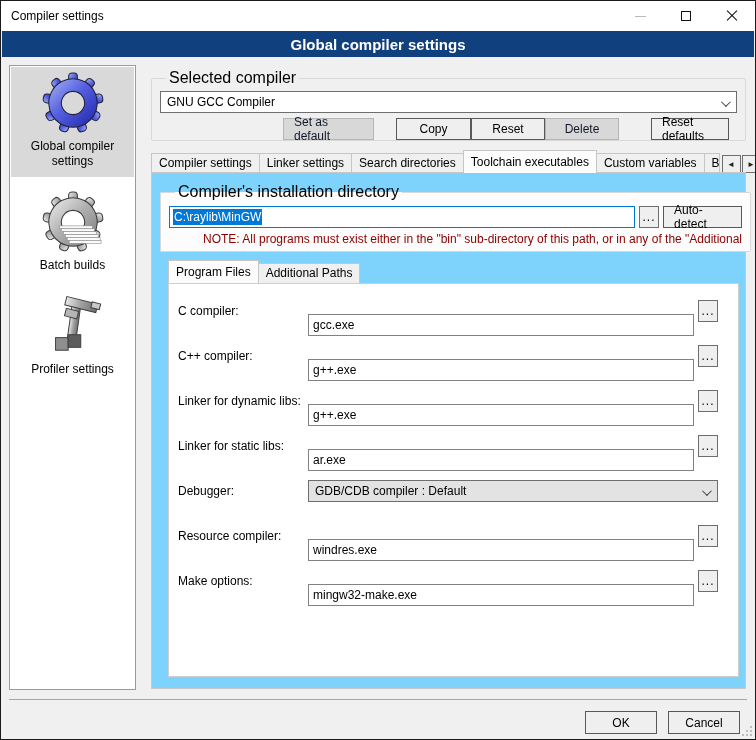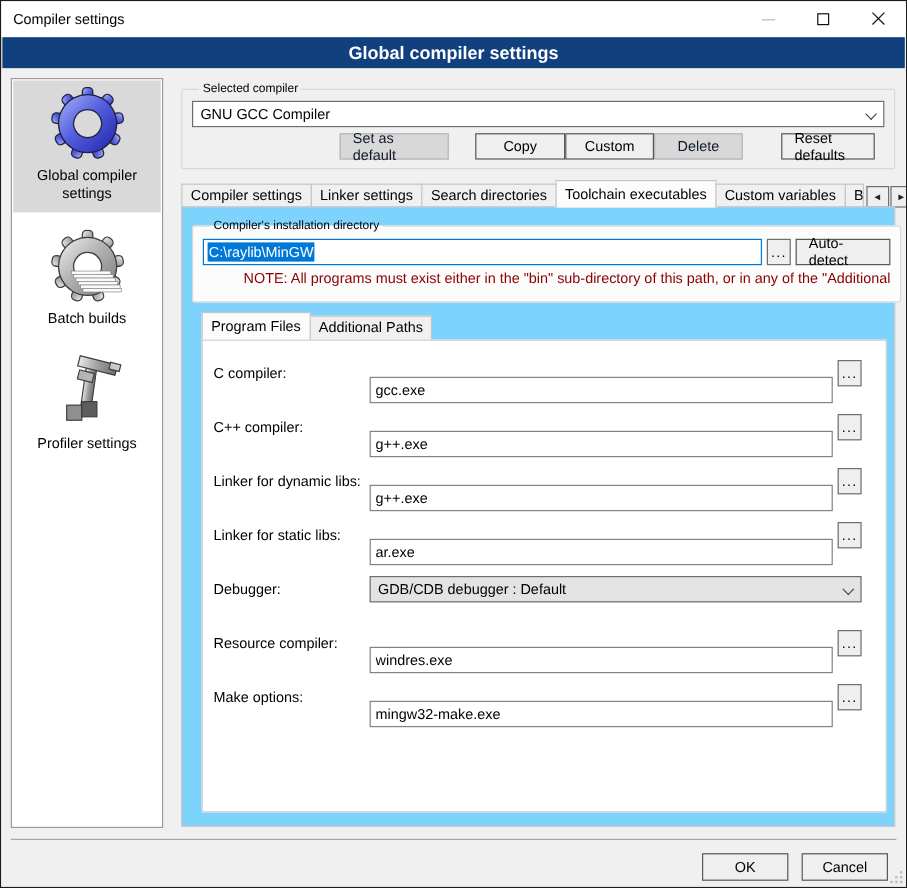--- a/index.html
+++ b/index.html
@@ -29,21 +29,21 @@
   
   .sidebar { position:absolute; left:8px; top:8px; width:127px; height:625px; background:#fff; border:1px solid #9b9b9b; padding-top:1px; }
   .side-item { width:123px; margin:0 auto; padding:5px 2px 8px; text-align:center; }
   .side-item.selected { background:#d9d9d9; }
   .side-item .icon { display:block; margin:0 auto; width:62px; height:62px; }
   .side-item .lbl { display:block; margin-top:5px; line-height:15px; }
   .side-item + .side-item { margin-top:9px; }
 
   
   .groupbox { border:1px solid #d8d8d8; border-radius:2px; }
-  .groupbox legend { font-size:10px; margin-left:6px; padding:0 3px; }
+  .groupbox legend { font-size:16px; margin-left:6px; padding:0 3px; }
 
   .grp-compiler { position:absolute; left:150px; right:9px; top:12px; height:72px; padding:2px 8px 0; }
   .combo { height:22px; background:#fff; border:1px solid #6e6e6e; display:flex; align-items:center; padding:0 6px; position:relative; }
   .combo .chev { position:absolute; right:8px; top:8px; width:7px; height:7px; border-right:1.4px solid #444; border-bottom:1.4px solid #444; transform:rotate(45deg) translateY(-2px); }
   .grp-compiler .combo { margin-top:2px; }
 
   .btnrow { display:flex; margin-top:5px; }
   .btn { height:22px; background:#efefef; border:1px solid #585858; color:#000; font-size:12px; display:flex; align-items:center; justify-content:center; padding:0 10px; }
   .btn.disabled { background:#d8d8d8; border-color:#b5b5b5; color:#0f172a; }
   .b-setdef { width:91px; margin-left:123px; }
@@ -197,21 +197,21 @@
 
     <fieldset class="groupbox grp-compiler">
       <legend>Selected compiler</legend>
       <div class="combo">
         <span>GNU GCC Compiler</span>
         <span class="chev"></span>
       </div>
       <div class="btnrow">
         <div class="btn disabled b-setdef">Set as default</div>
         <div class="btn b-copy">Copy</div>
-        <div class="btn b-rename">Custom</div>
+        <div class="btn b-rename">Reset</div>
         <div class="btn disabled b-delete">Delete</div>
         <div class="btn b-reset">Reset defaults</div>
       </div>
     </fieldset>
 
     <div class="tabstrip">
       <div class="tab">Compiler settings</div>
       <div class="tab">Linker settings</div>
       <div class="tab">Search directories</div>
       <div class="tab active">Toolchain executables</div>
@@ -263,21 +263,21 @@
           <div class="mini-btn">...</div>
         </div>
         <div class="frow">
           <span class="flabel">Linker for static libs:</span>
           <input value="ar.exe" style="">
           <div class="mini-btn">...</div>
         </div>
         <div class="frow">
           <span class="flabel">Debugger:</span>
           <div class="combo">
-            <span>GDB/CDB debugger : Default</span>
+            <span>GDB/CDB compiler : Default</span>
             <span class="chev"></span>
           </div>
         </div>
         <div class="frow">
           <span class="flabel">Resource compiler:</span>
           <input value="windres.exe" style="">
           <div class="mini-btn">...</div>
         </div>
         <div class="frow">
           <span class="flabel">Make options:</span>

